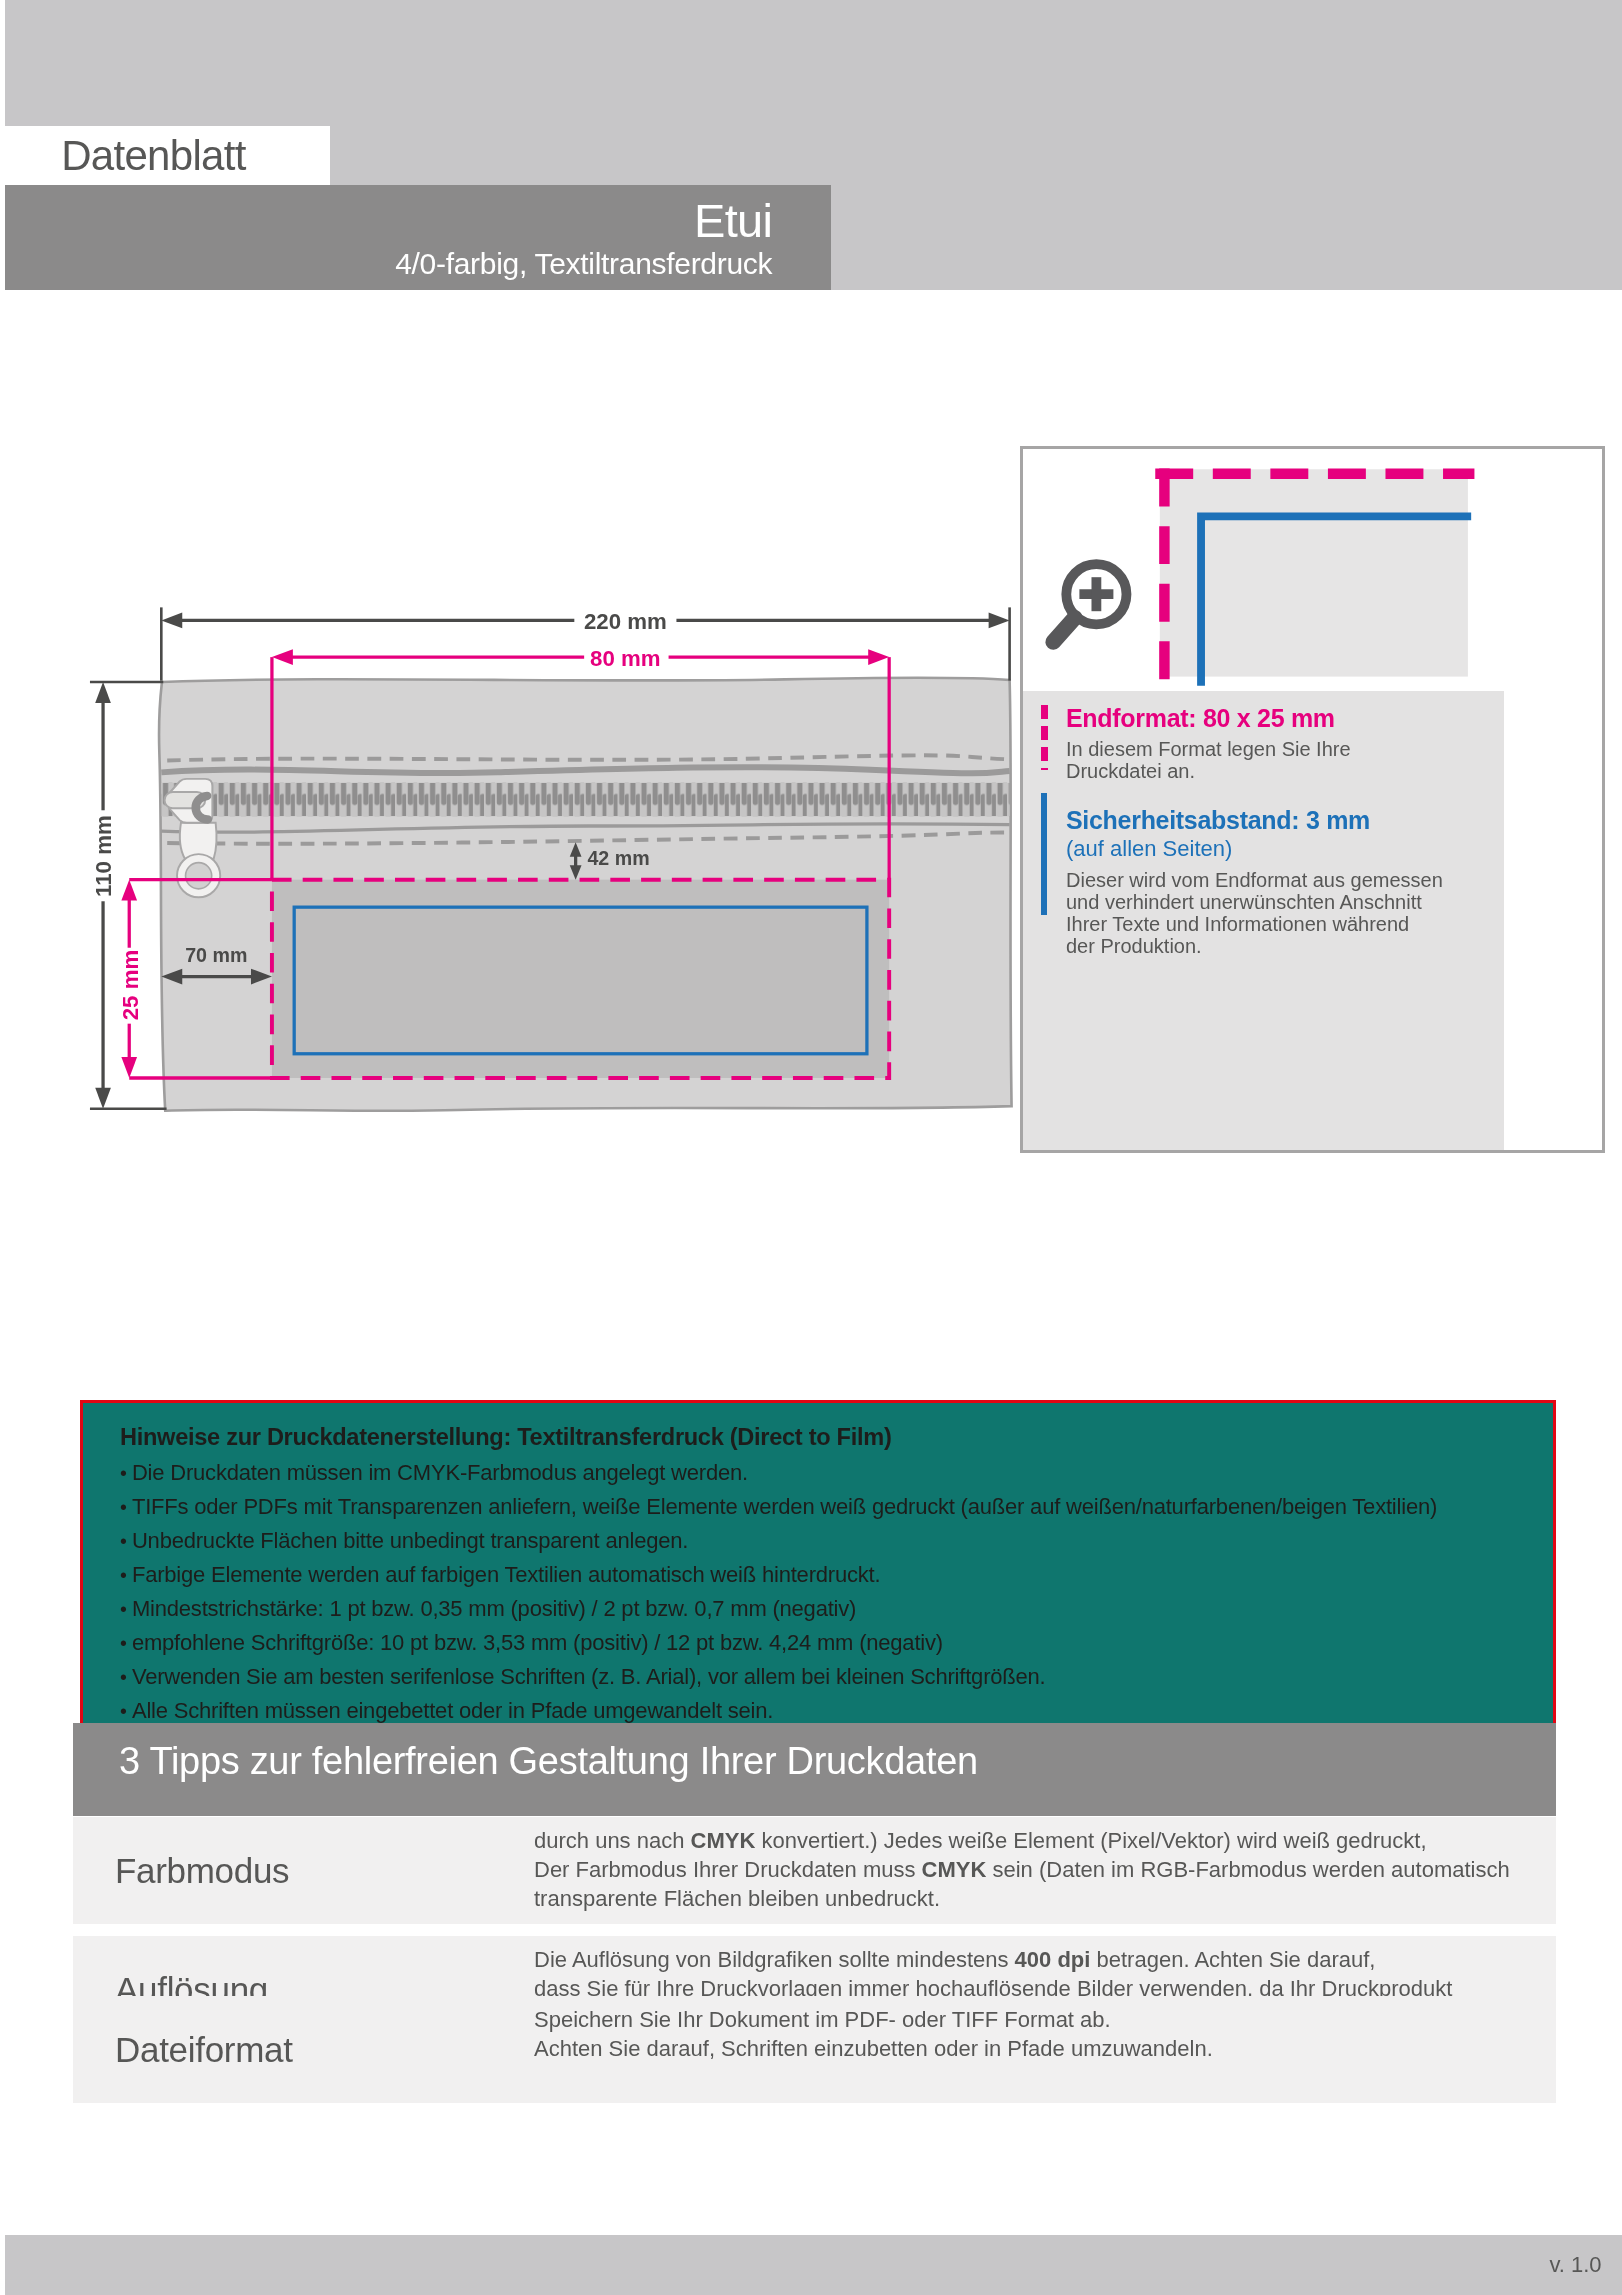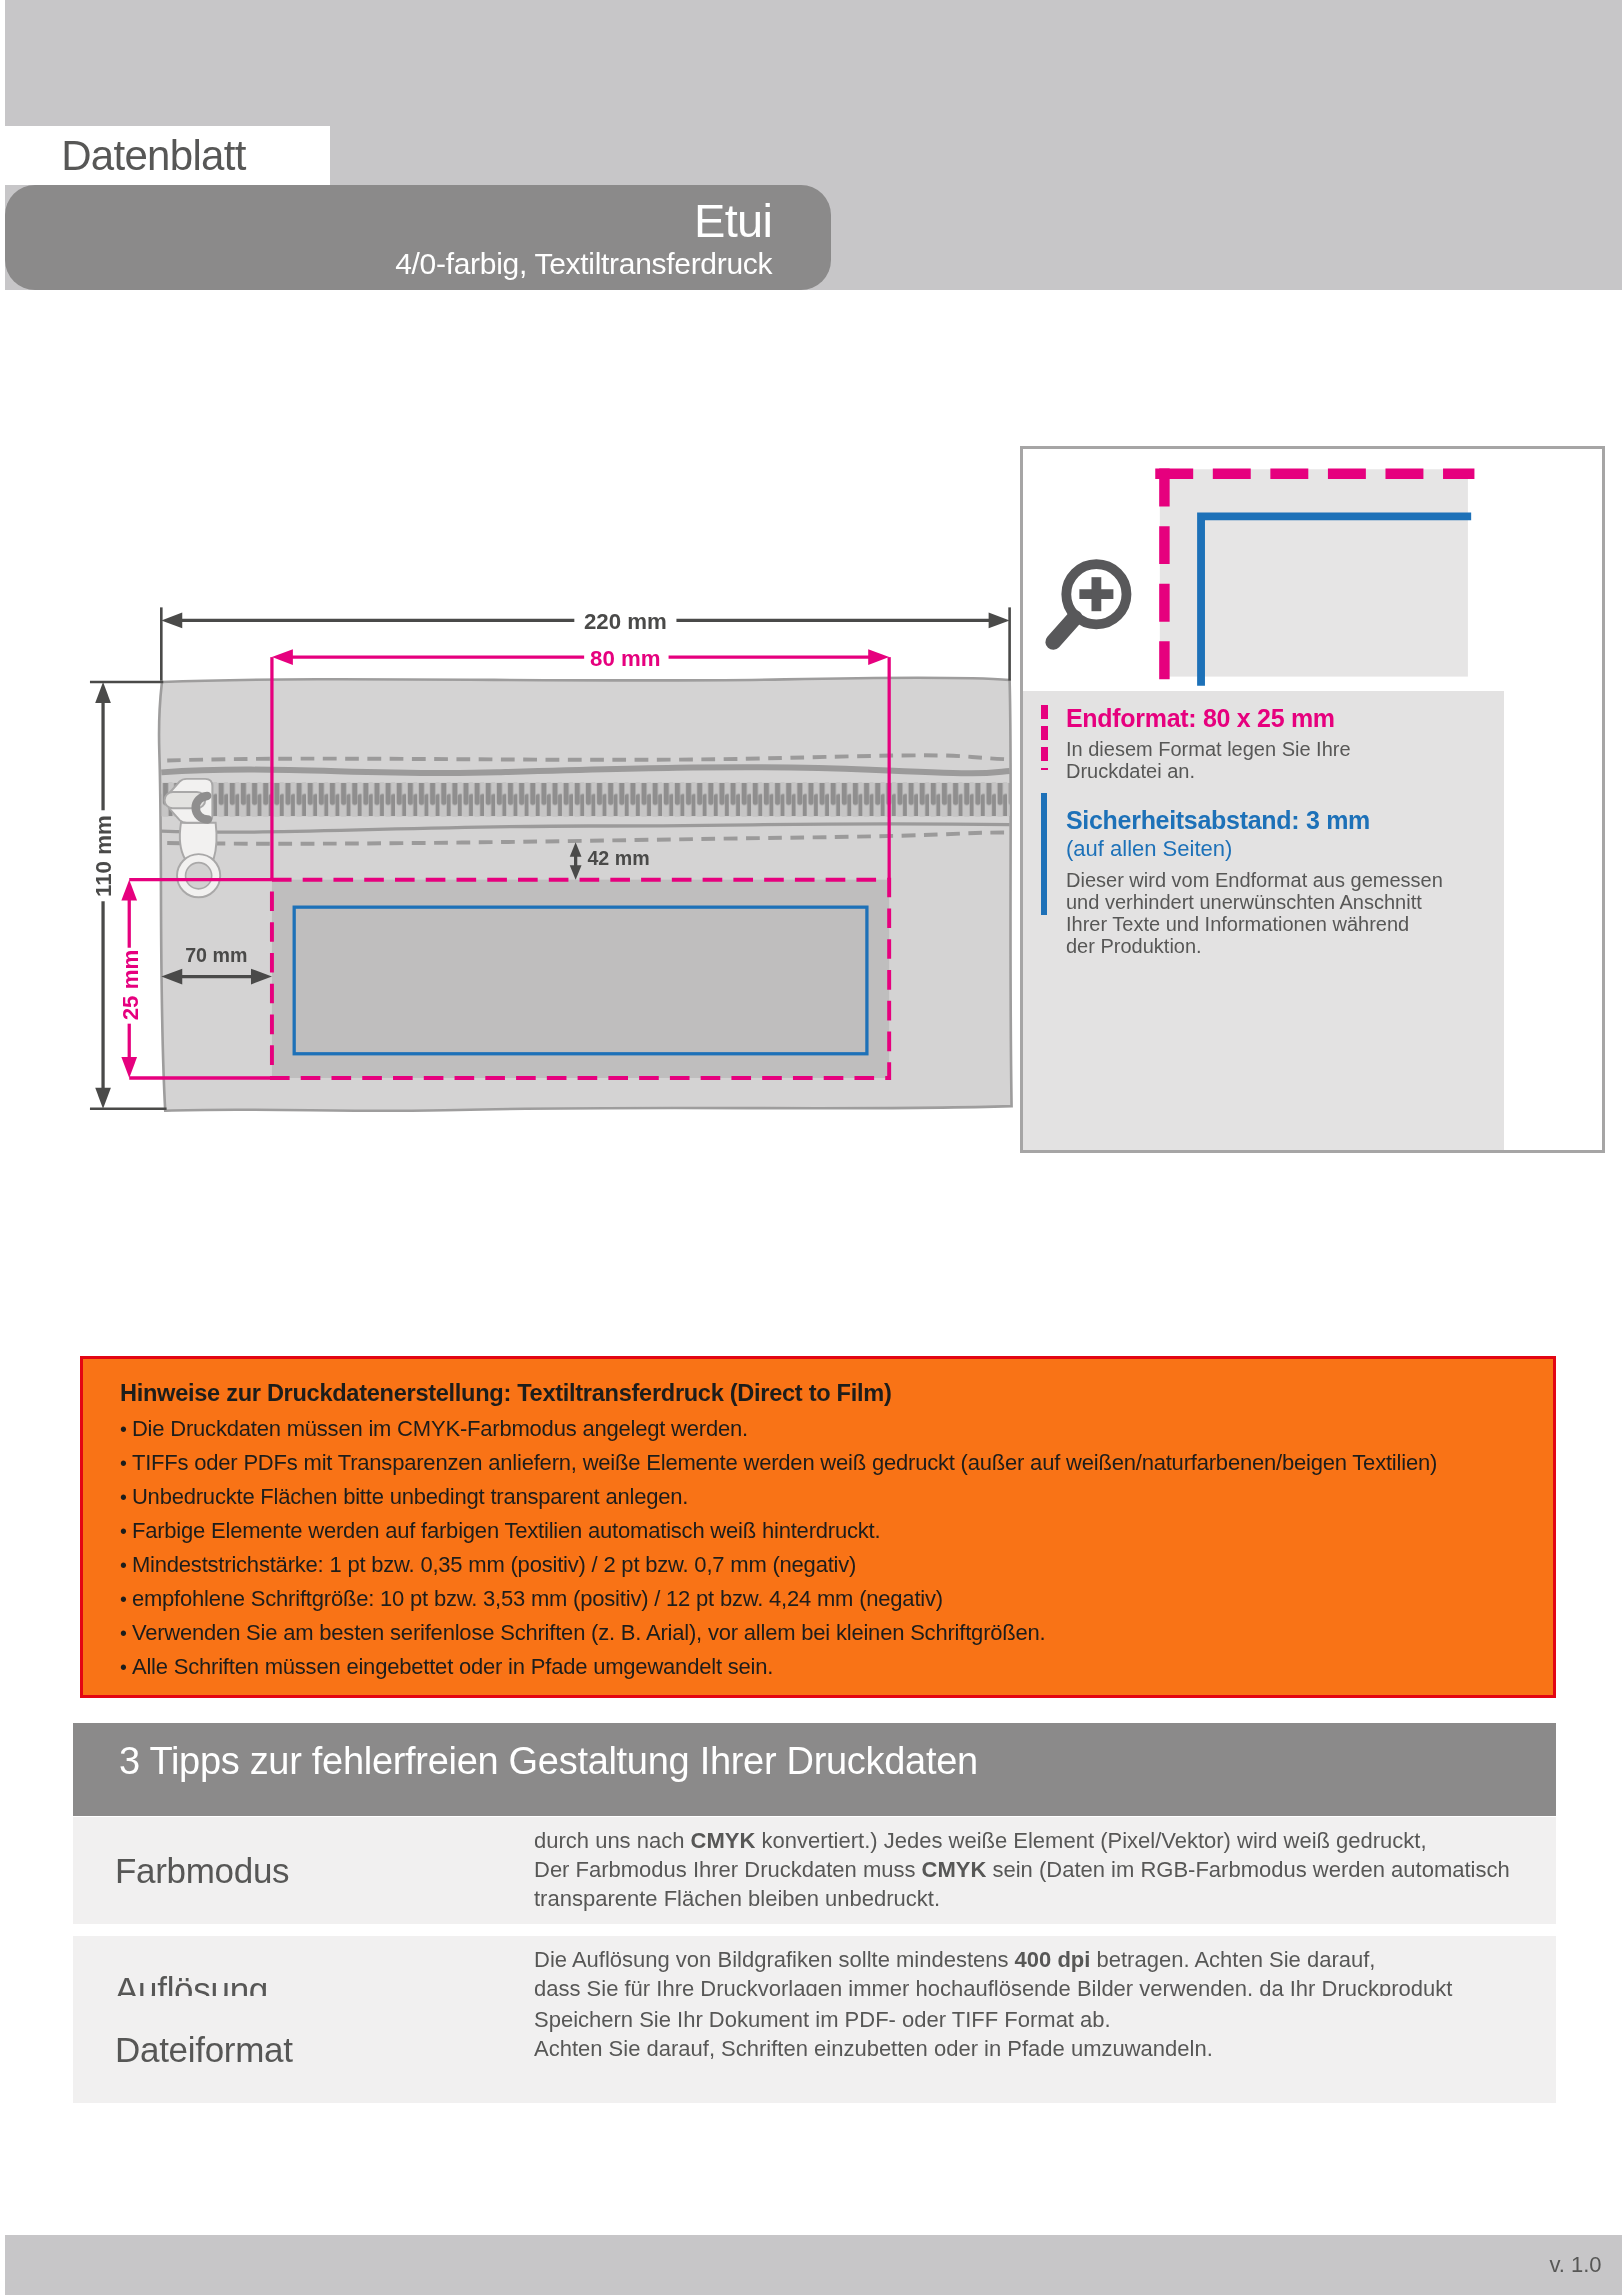--- a/index.html
+++ b/index.html
@@ -7,21 +7,21 @@
     position:relative;width:1623px;height:2295px;overflow:hidden;
     font-family:"Liberation Sans",sans-serif;color:#575756;
   }
   .abs{position:absolute;}
 
   
   .header-bg{left:5.2px;top:0;width:1618px;height:290px;background:#c7c6c8;}
   .datenblatt-box{left:5.2px;top:126px;width:325px;height:59px;background:#ffffff;}
   .datenblatt-box span{display:block;padding-left:56px;line-height:60px;font-size:42px;letter-spacing:-0.7px;color:#575756;}
   .etui-bar{left:5.2px;top:185px;width:826px;height:105px;background:#8b8a8a;
-    display:flex;flex-direction:column;align-items:flex-end;justify-content:center;padding-right:59px;box-sizing:border-box;border-radius:30px;}
+    display:flex;flex-direction:column;align-items:flex-end;justify-content:center;padding-right:59px;box-sizing:border-box;}
   .etui-bar .product-name{color:#fff;font-size:47px;line-height:51px;letter-spacing:-0.7px;}
   .etui-bar .product-sub{color:#fff;font-size:30px;line-height:35px;letter-spacing:-0.3px;}
 
   
   .diagram-svg{left:52px;top:589px;width:1008px;height:563px;}
 
   
   .info-panel{left:1020px;top:416px;width:585px;height:707px;box-sizing:border-box;
     border:3.3px solid #a6a5a5;background:#ffffff;margin-top:30px;}
   .panel-detail{position:absolute;left:0;top:0;width:481px;height:242px;}
@@ -30,22 +30,22 @@
     background:repeating-linear-gradient(to bottom,#e6007e 0 14.4px,rgba(0,0,0,0) 14.4px 21px);}
   .marker-blue{position:absolute;left:17.7px;top:102px;width:5.9px;height:122px;background:#1d71b8;}
   .pt-block1{margin:13px 0 0 43px;}
   .pt-block2{margin:23.6px 0 0 43px;}
   .pt-title-magenta{margin:0 0 5.2px 0;font-size:25px;font-weight:700;color:#e6007e;letter-spacing:-0.3px;}
   .pt-title-blue{margin:0 0 1.3px 0;font-size:25px;font-weight:700;color:#1d71b8;letter-spacing:-0.3px;}
   .pt-sub-blue{margin:0 0 6.5px 0;font-size:22px;color:#1d71b8;}
   .pt-line{font-size:20px;line-height:22px;color:#575756;}
 
   
-  .notes-box{left:80px;top:1356px;width:1476px;height:342px;box-sizing:border-box;
-    border:3.9px solid #e30613;background:#f97316;padding:21px 19.6px 0 37px;}
+  .notes-box{left:80px;top:1400px;width:1476px;height:342px;box-sizing:border-box;
+    border:3.9px solid #e30613;background:#0f766e;padding:21px 19.6px 0 37px;}
   .notes-title{font-size:23.6px;font-weight:700;color:#1d1d1b;letter-spacing:-0.3px;margin:0 0 5.2px 0;}
   .notes-list{margin:0;padding:0;}
   .notes-list li{list-style:none;font-size:22px;line-height:33px;color:#1d1d1b;letter-spacing:-0.2px;}
   .notes-list li::before{content:"\2022\00a0";font-size:19.6px;}
 
   
   .tips-bar{left:73px;top:1723px;width:1483px;height:93px;background:#8b8a8a;}
   .tips-bar span{display:block;padding-left:46px;line-height:77px;font-size:38px;color:#ffffff;letter-spacing:-0.3px;}
   .tip-row{left:73px;width:1483px;height:107px;background:#f1f0f0;}
   .tip-row .tip-label{position:absolute;left:42px;top:0;height:100%;display:flex;align-items:center;

